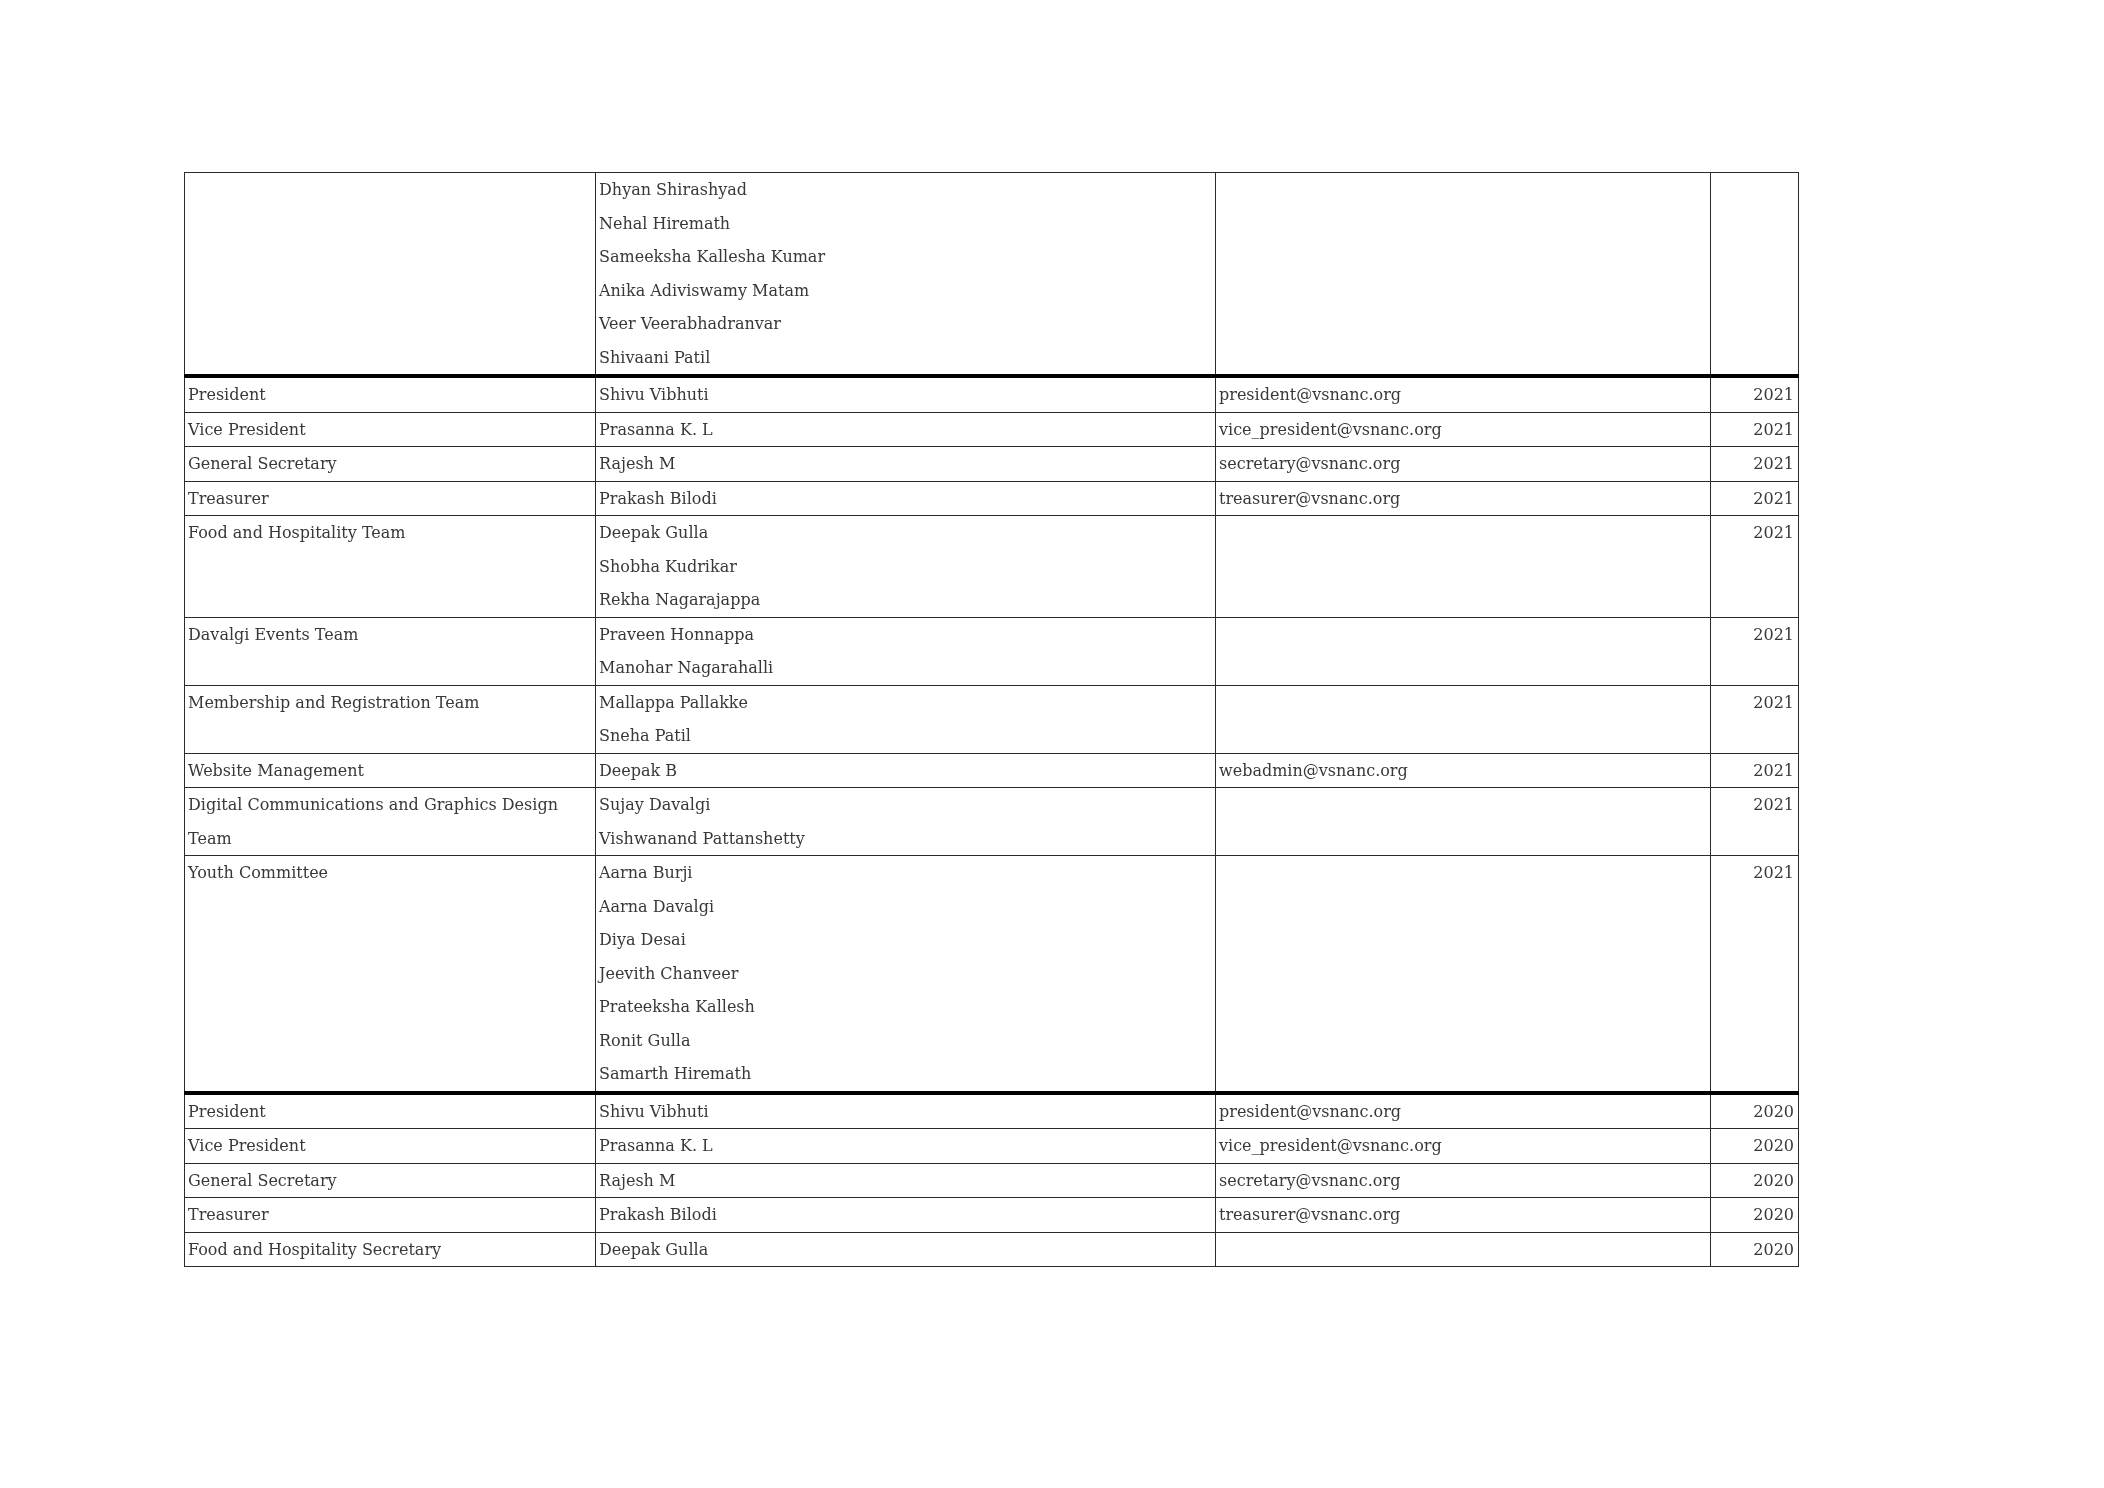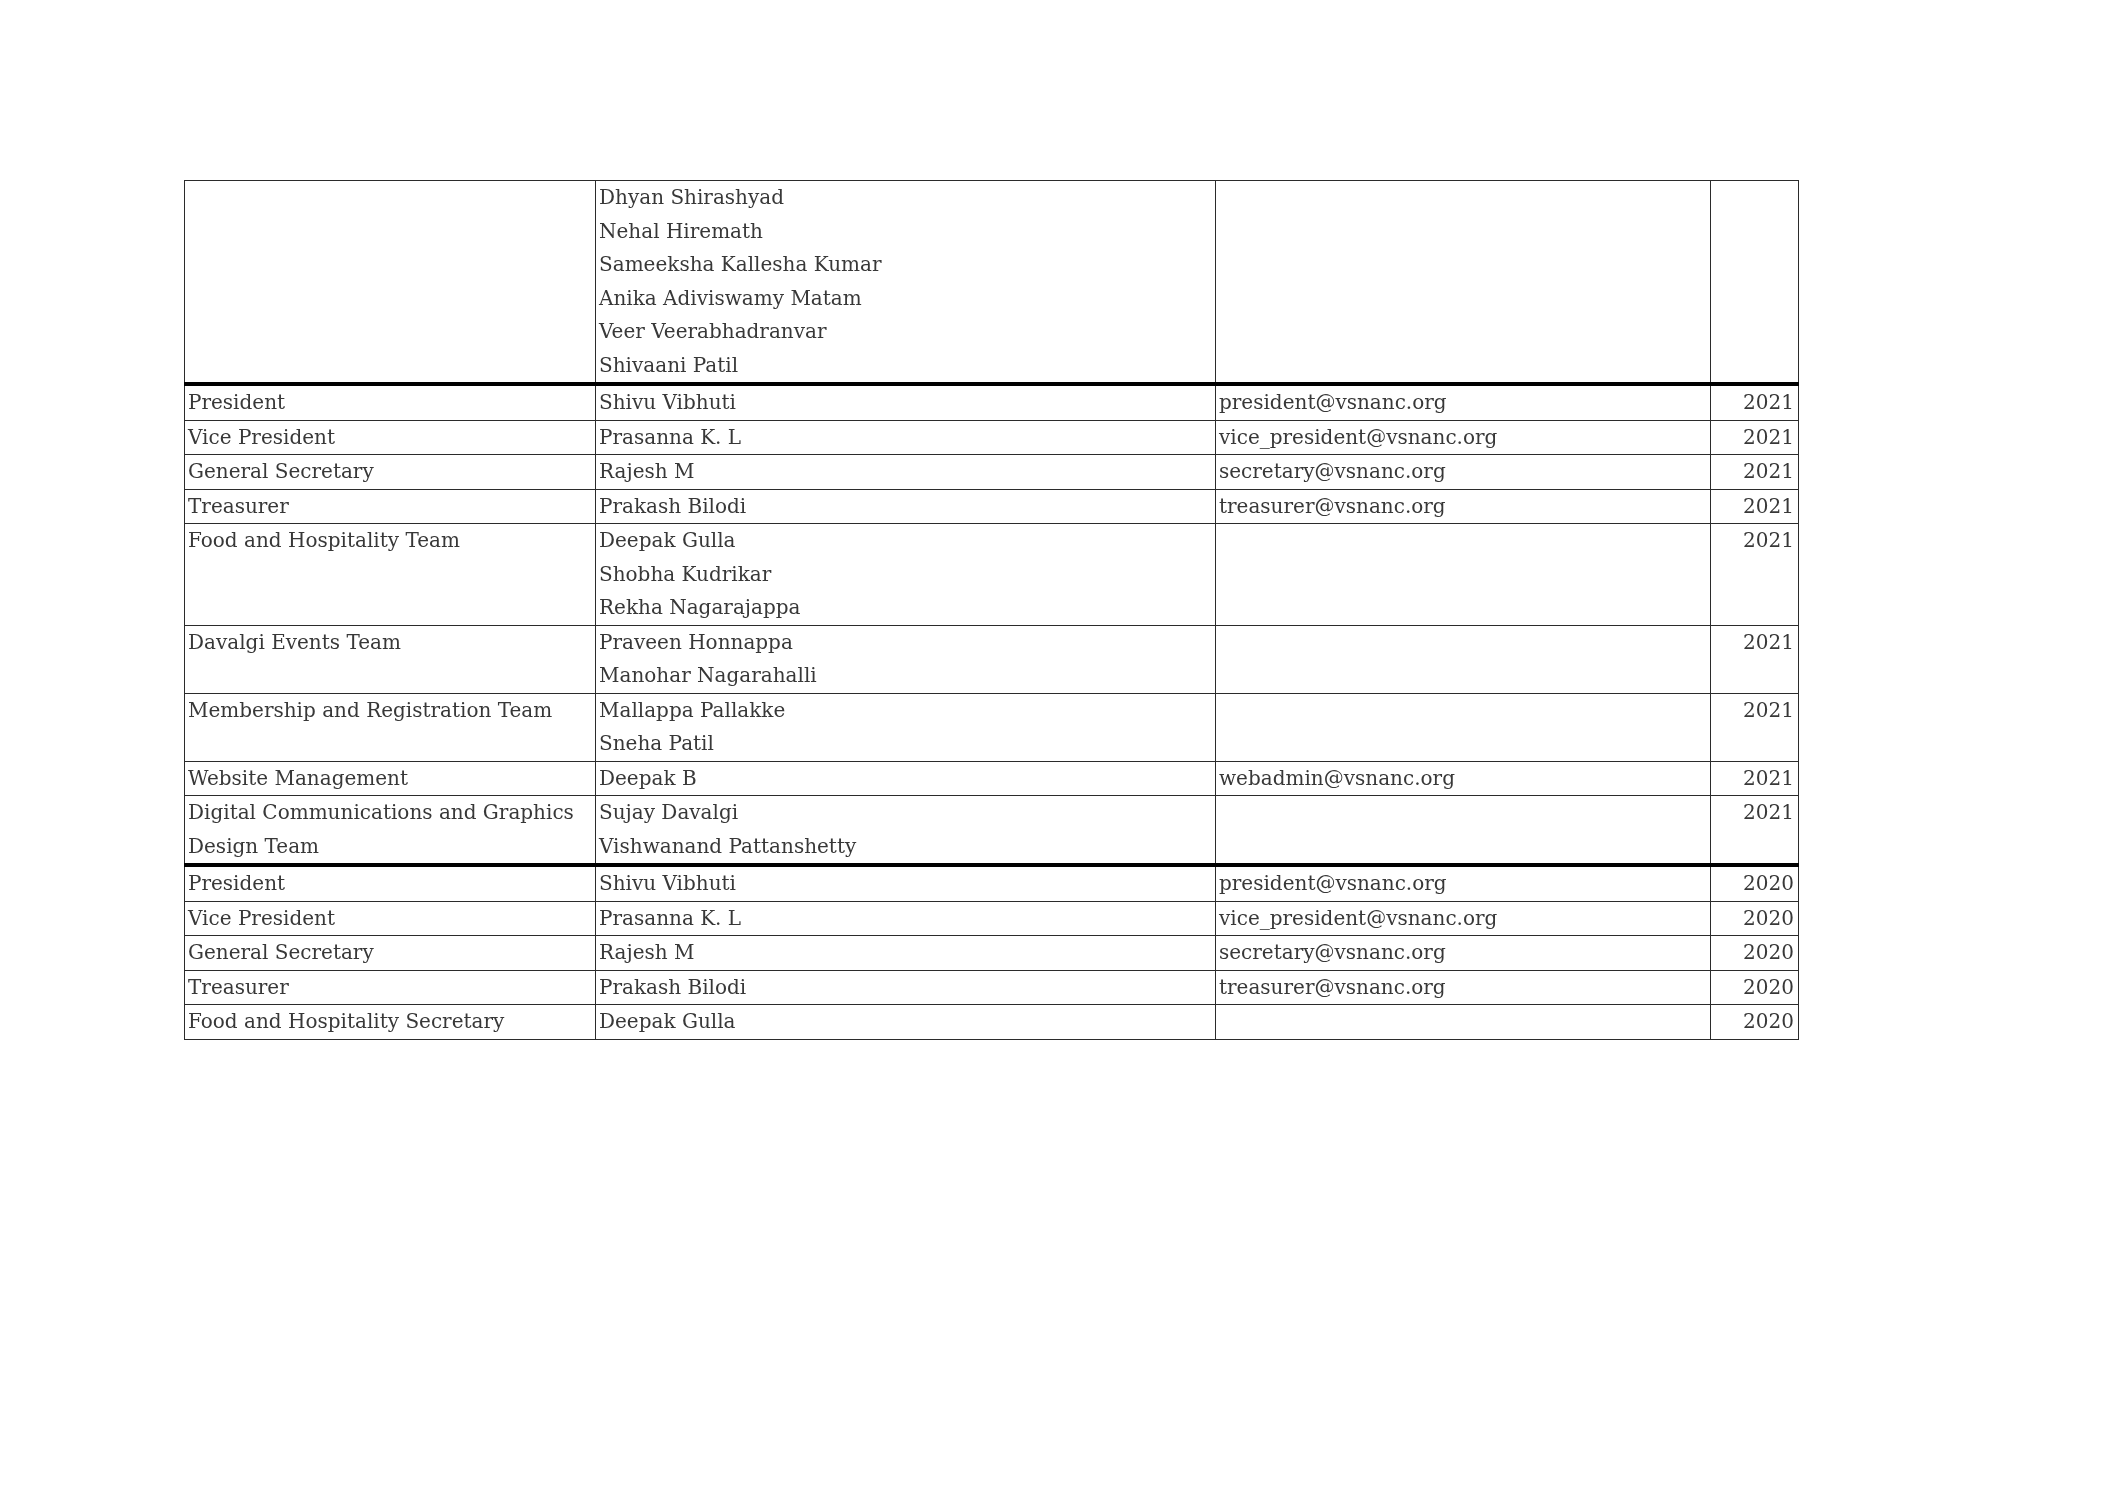--- a/index.html
+++ b/index.html
@@ -17,26 +17,26 @@
     width: 2104px;
     height: 1488px;
     background: var(--page-bg);
     overflow: hidden;
     position: relative;
     font-family: "DejaVu Serif", serif;
   }
   table.committee-table {
     position: absolute;
     left: 184px;
-    top: 180px;
+    top: 172px;
     width: 1614px;
     border-collapse: collapse;
     table-layout: fixed;
     color: var(--text-color);
-    font-size: 20px;
+    font-size: 16px;
     line-height: 33.5px;
   }
   table.committee-table td {
     border: 1.5px solid var(--border-color);
     vertical-align: top;
     padding: 0 4px 0 3px;
     overflow: hidden;
     word-wrap: break-word;
   }
   table.committee-table tr.section-start td {
@@ -139,20 +139,34 @@
       </tr>
       <tr>
         <td class="col-role">Digital Communications and Graphics Design Team</td>
         <td class="col-names">
           <div>Sujay Davalgi</div>
           <div>Vishwanand Pattanshetty</div>
         </td>
         <td class="col-email"></td>
         <td class="col-year">2021</td>
       </tr>
+      <tr>
+        <td class="col-role">Youth Committee</td>
+        <td class="col-names">
+          <div>Aarna Burji</div>
+          <div>Aarna Davalgi</div>
+          <div>Diya Desai</div>
+          <div>Jeevith Chanveer</div>
+          <div>Prateeksha Kallesh</div>
+          <div>Ronit Gulla</div>
+          <div>Samarth Hiremath</div>
+        </td>
+        <td class="col-email"></td>
+        <td class="col-year">2021</td>
+      </tr>
       <tr class="section-start">
         <td class="col-role">President</td>
         <td class="col-names">
           <div>Shivu Vibhuti</div>
         </td>
         <td class="col-email">president@vsnanc.org</td>
         <td class="col-year">2020</td>
       </tr>
       <tr>
         <td class="col-role">Vice President</td>

